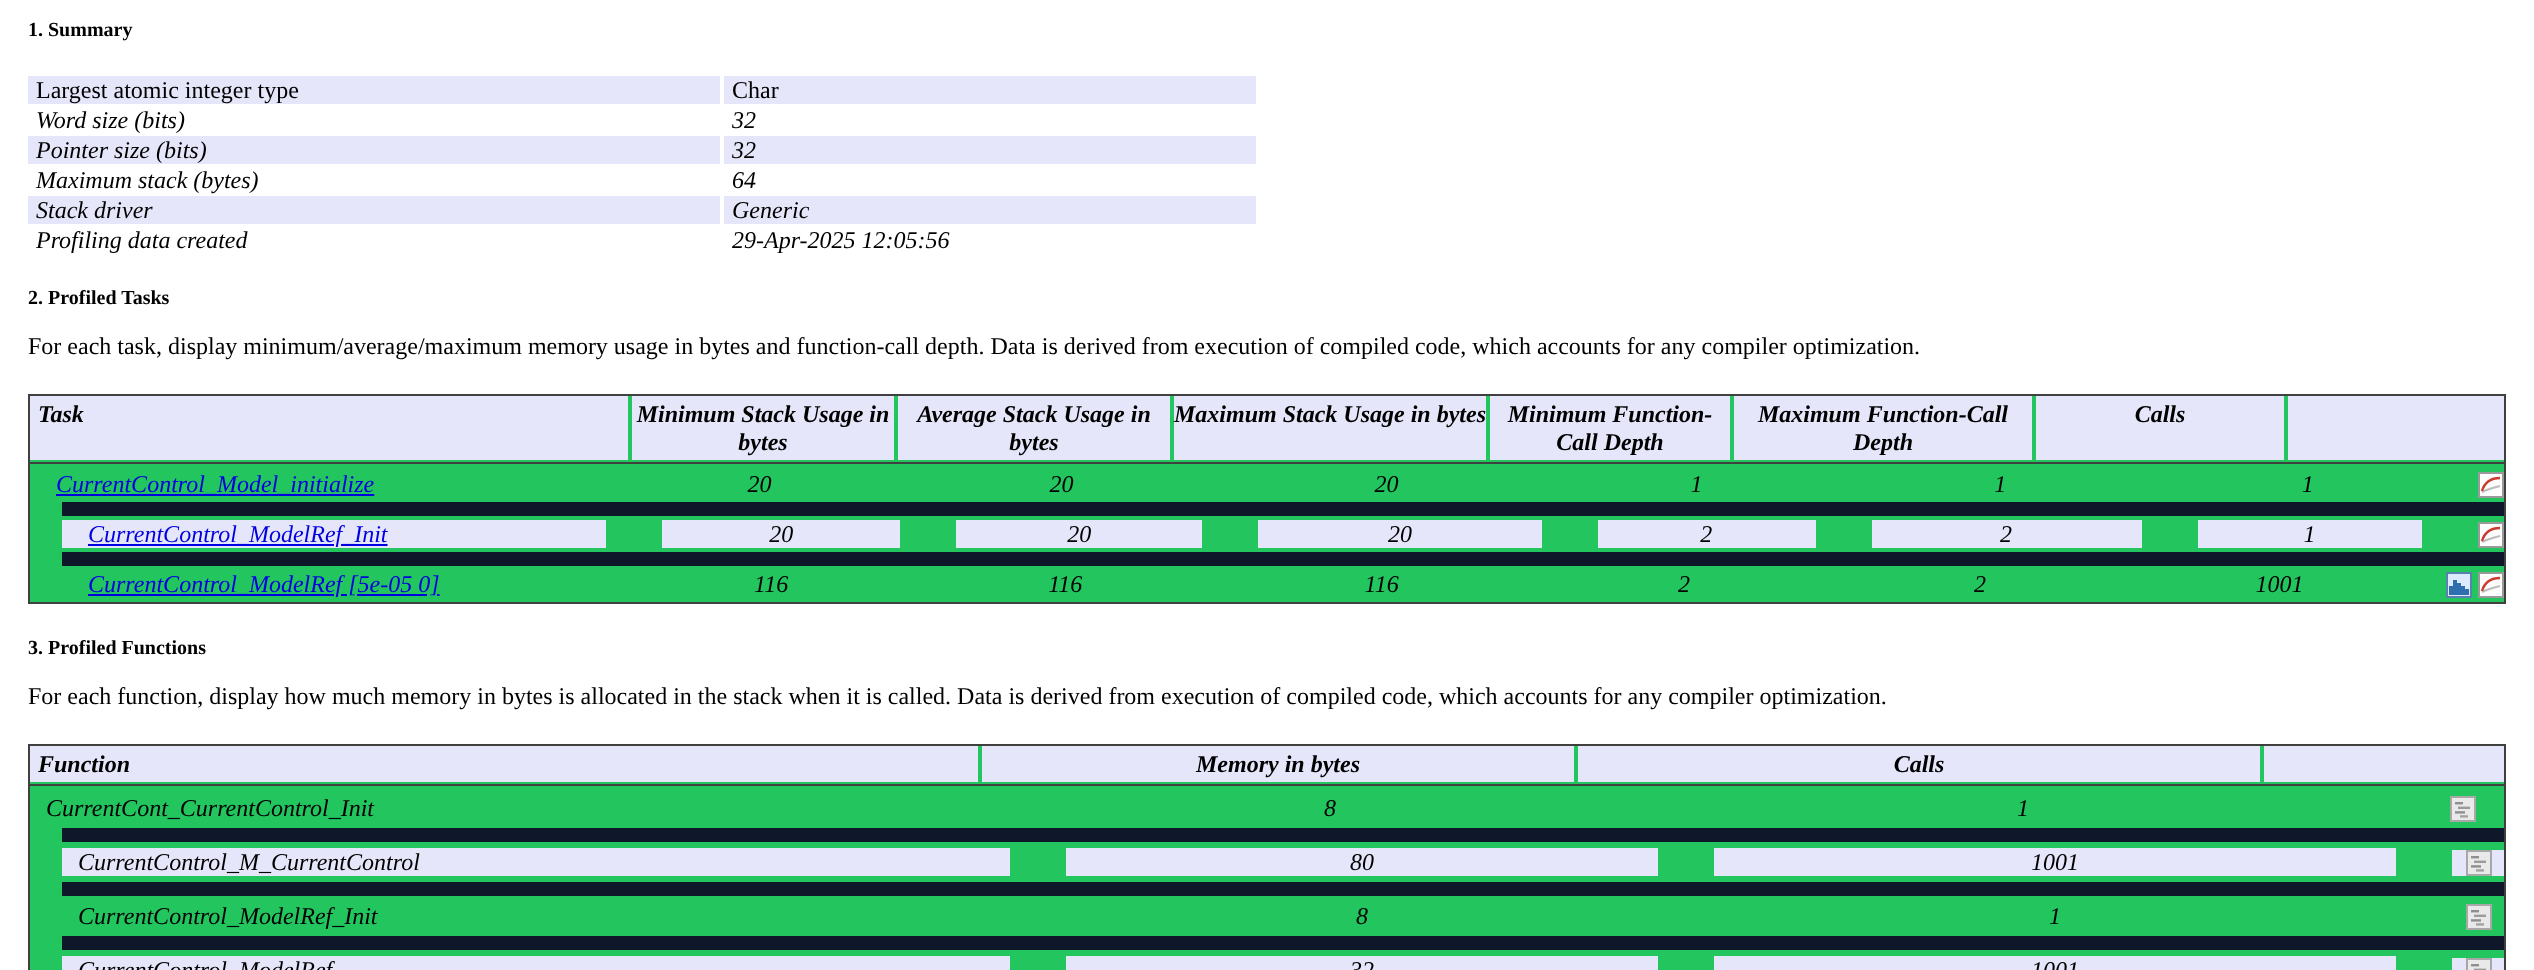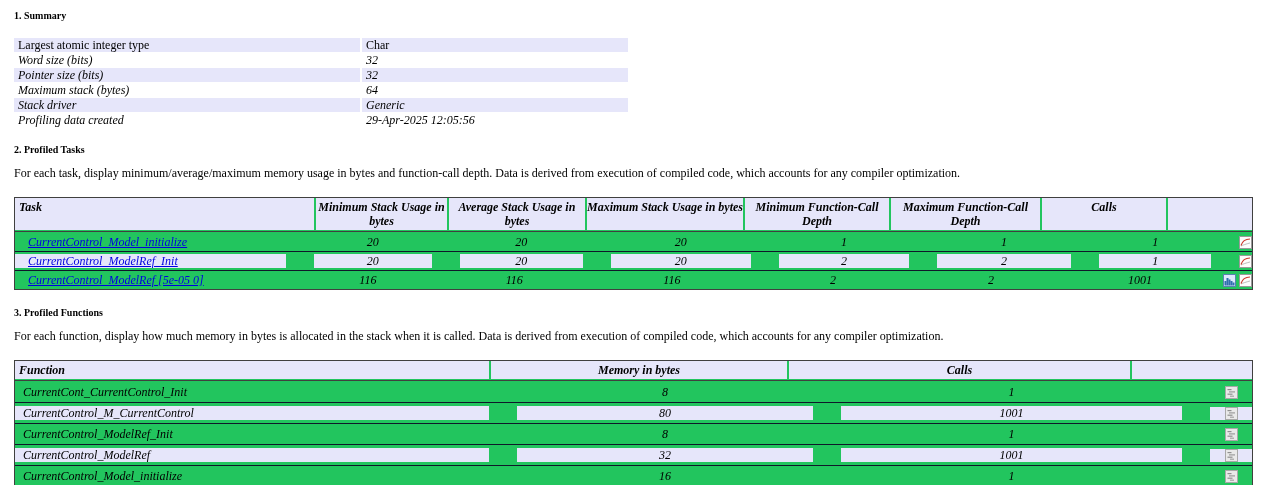--- a/index.html
+++ b/index.html
@@ -23,27 +23,27 @@
   .sum-value { flex: 1; padding-left: 4px; box-sizing: border-box; }
   .stripe { background: #e6e6fa; }
 
   
   .dtable { border: 1px solid #40403f; background: #22c55e; width: 1239px; box-sizing: border-box; font-style: italic; }
   .drow { display: flex; column-gap: 2px; }
   .cell { box-sizing: border-box; line-height: 14px; }
   .dhead .cell { background: #e6e6fa; font-weight: bold; padding-top: 2px; padding-bottom: 2px; }
   .hrule { border-top: 1px solid #40403f; margin: 1px 0; }
   .dbody .drow { align-items: center; gap: 28px; }
-  .dbody .drow + .drow { border-top: 1px solid #0f172a; }
+  .dbody .drow + .drow { border-top: 7px solid #0f172a; margin-left: 16px; }
   .num { text-align: center; padding-right: 0; }
   .left-pad { padding-left: 4px; }
 
   
   .t-c0 { width: 299px; } .t-c1 { width: 131px; } .t-c2 { width: 136px; }
-  .t-c3 { width: 156px; } .t-c4 { width: 144px; } .t-c5 { width: 149px; }
+  .t-c3 { width: 156px; } .t-c4 { width: 120px; } .t-c5 { width: 149px; }
   .t-c6 { width: 124px; } .t-c7 { flex: 1; }
   #tasks-table .dbody .drow { height: 18px; }
   .task-name { padding-left: 13px; }
 
   
   .f-c0 { width: 474px; } .f-c1 { width: 296px; } .f-c2 { width: 341px; } .f-c3 { flex: 1; }
   #functions-table .dbody .drow { height: 20px; }
   .fn-name { padding-left: 8px; }
 
   a.tlink { color: #0000e0; text-decoration: underline; cursor: pointer; }

